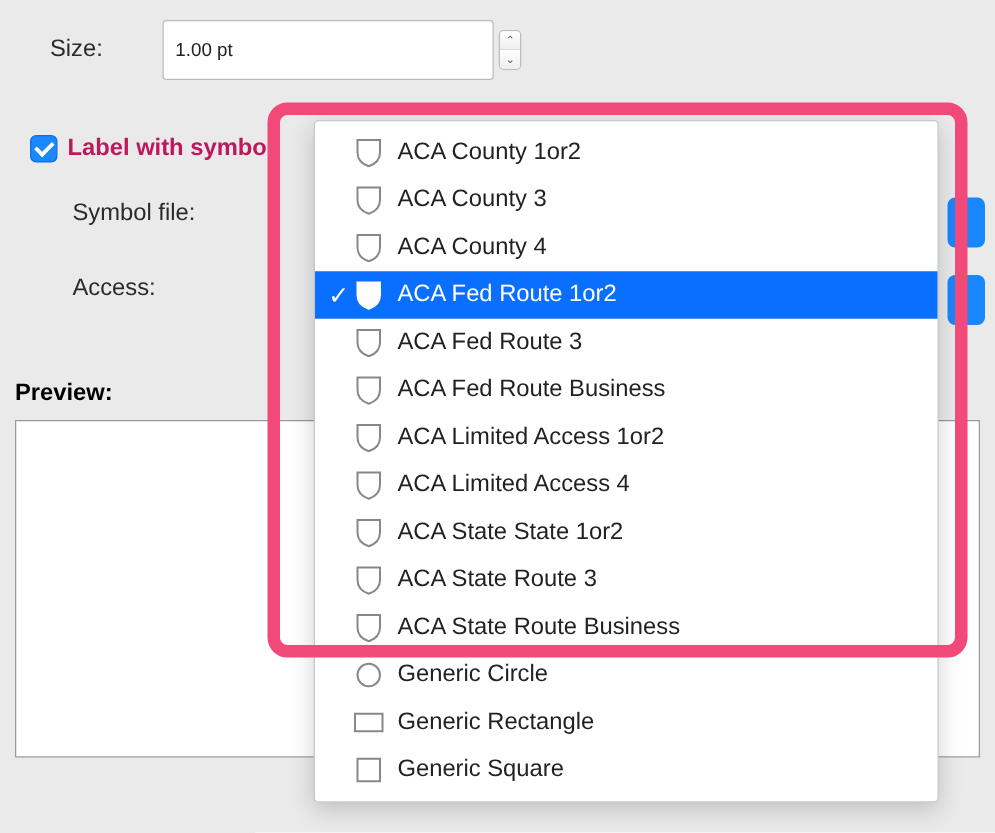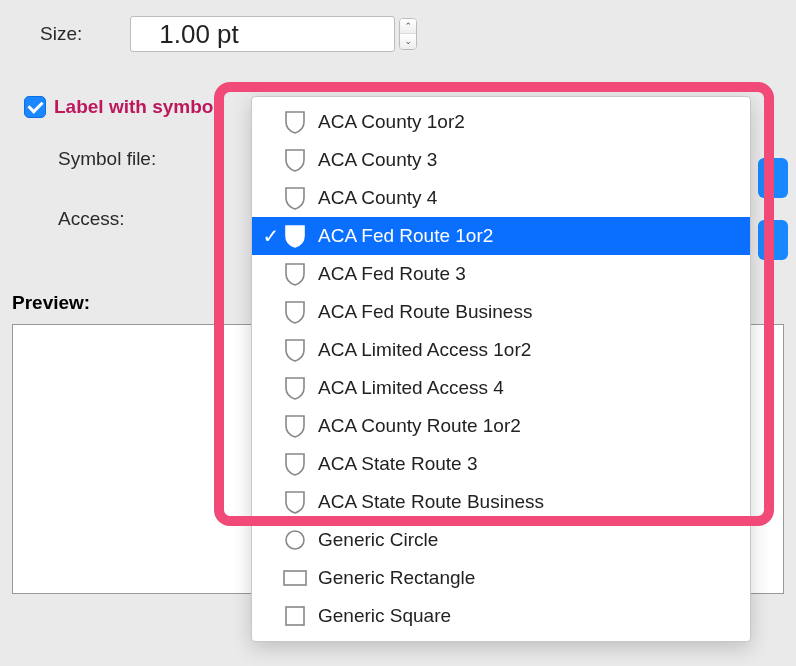--- a/index.html
+++ b/index.html
@@ -29,26 +29,26 @@
     .label {
       color: #2a2a2a;
     }
     .size-input-wrap {
       position: relative;
       display: flex;
       align-items: center;
     }
     .size-input {
       width: 265px;
-      height: 36px;
+      height: 48px;
       background: #fff;
       border: 1px solid #bcbcbc;
       border-radius: 3px;
-      padding: 0 28px;
-      font-size: 26px;
+      padding: 0 9px;
+      font-size: 15px;
       color: #222;
     }
     .stepper {
       display: flex;
       flex-direction: column;
       margin-left: 4px;
       border: 1px solid #bcbcbc;
       border-radius: 4px;
       overflow: hidden;
       background: #fff;
@@ -289,21 +289,21 @@
       </span>
       <span class="dd-text">ACA Limited Access 4</span>
     </div>
     <div class="dd-item">
       <span class="dd-check">✓</span>
       <span class="dd-icon">
         <svg width="22" height="24" viewBox="0 0 22 24">
           <path d="M2 2 H20 V12 Q20 20 11 23 Q2 20 2 12 Z" fill="none" stroke="#888" stroke-width="1.6"></path>
         </svg>
       </span>
-      <span class="dd-text">ACA County Route 1or2</span>
+      <span class="dd-text">ACA State State 1or2</span>
     </div>
     <div class="dd-item">
       <span class="dd-check">✓</span>
       <span class="dd-icon">
         <svg width="22" height="24" viewBox="0 0 22 24">
           <path d="M2 2 H20 V12 Q20 20 11 23 Q2 20 2 12 Z" fill="none" stroke="#888" stroke-width="1.6"></path>
         </svg>
       </span>
       <span class="dd-text">ACA State Route 3</span>
     </div>

